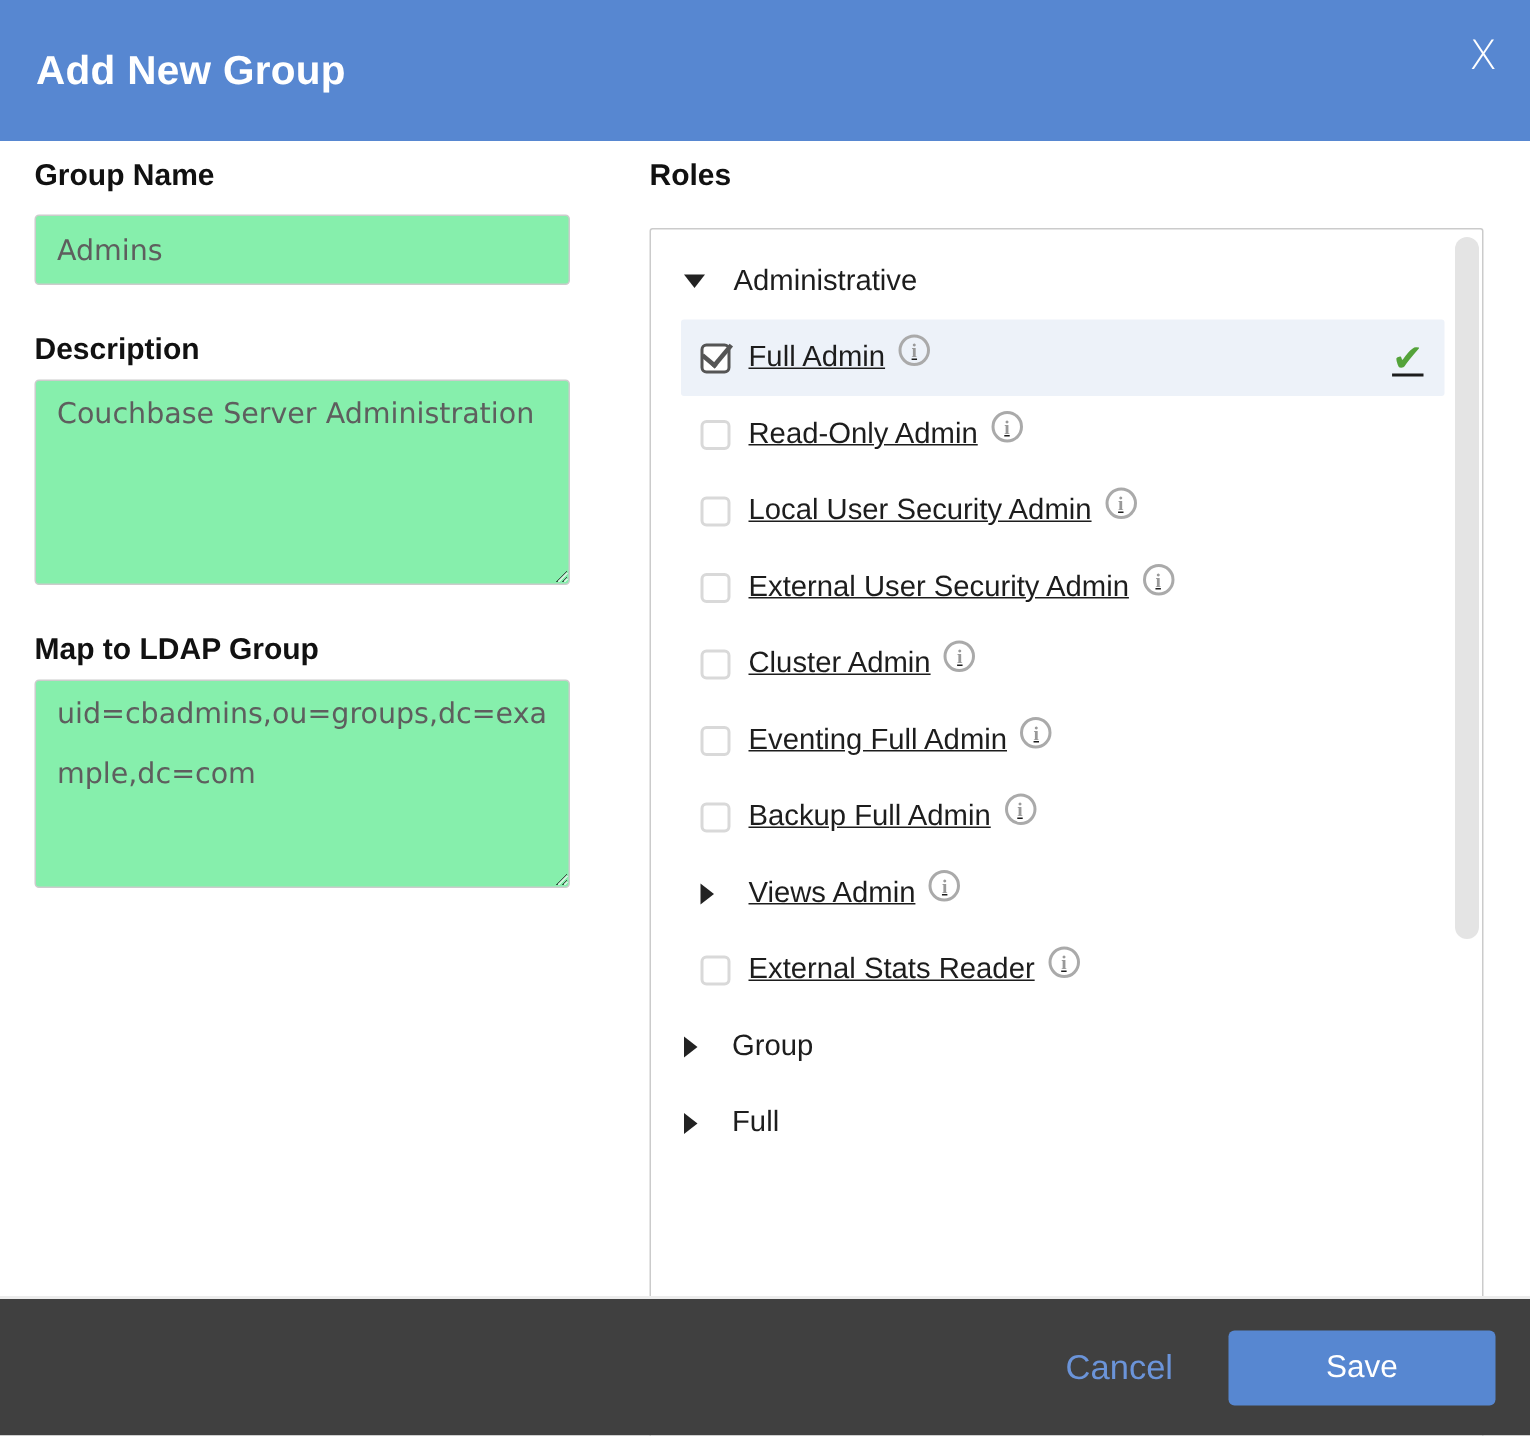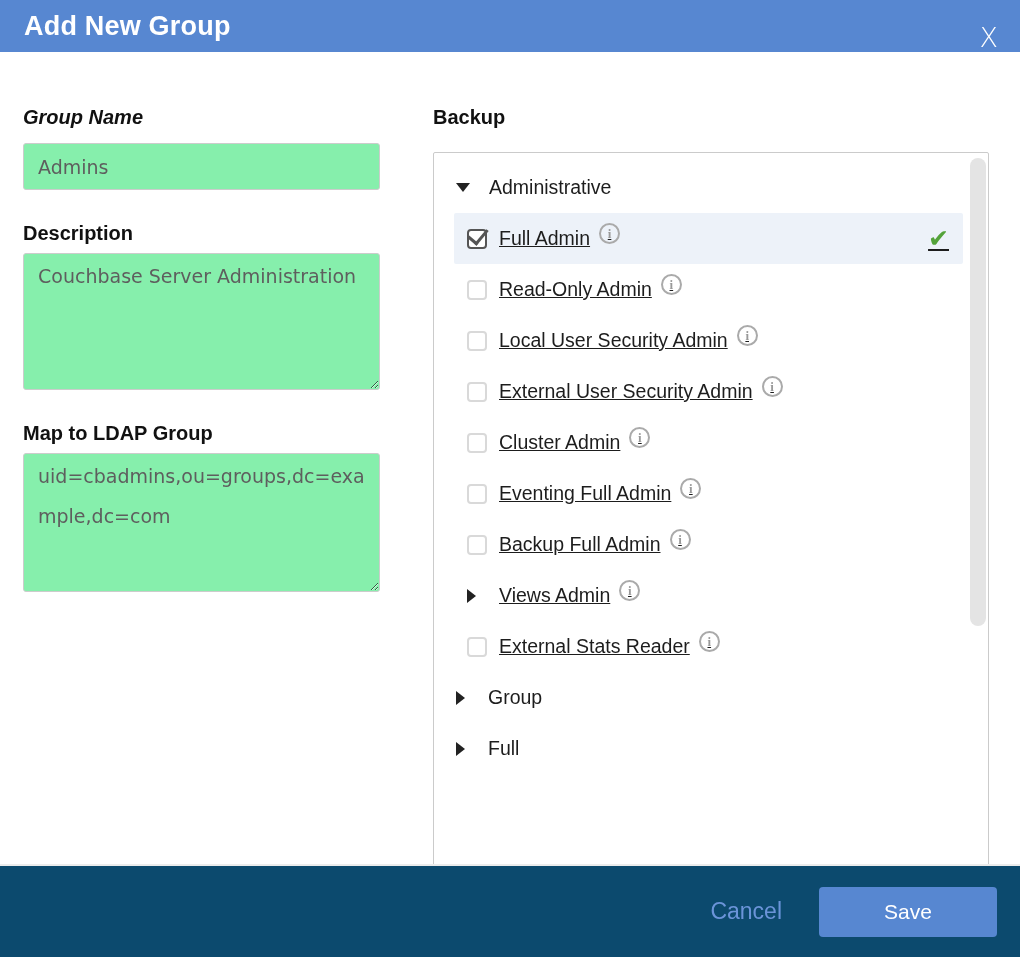--- a/index.html
+++ b/index.html
@@ -7,39 +7,39 @@
   body {
     width: 1020px; height: 957px; position: relative;
     background: #ffffff;
     font-family: "Liberation Sans", "DejaVu Sans", sans-serif;
     color: #1d1d1d;
     overflow: hidden;
   }
 
   
   .dialog-header {
-    position: absolute; left: 0; top: 0; width: 1020px; height: 52px;
+    position: absolute; left: 0; top: 0; width: 1020px; height: 94px;
     background: #5787d1; display: flex; align-items: center;
   }
   .dialog-title {
     margin-left: 24px; color: #ffffff; font-size: 27px; font-weight: 600;
     letter-spacing: 0.2px;
   }
   .close-btn {
     position: absolute; right: 22px; top: 0; height: 74px;
     display: flex; align-items: center;
     color: #ffffff; font-size: 27px; font-weight: 300; cursor: pointer;
     font-family: "DejaVu Sans", sans-serif;
   }
 
   
   .field-label {
     position: absolute; left: 23px; font-size: 20px; font-weight: 700; color: #111111;
   }
-  .lbl-group-name { top: 106px; font-style: italic; }
+  .lbl-group-name { top: 106px; }
   .lbl-description { top: 222px; }
   .lbl-ldap { top: 422px; }
 
   .text-input, .text-area {
     position: absolute; left: 23px; width: 357px;
     border: 1px solid #cccccc; border-radius: 3px;
     font-family: "DejaVu Sans", sans-serif;
     font-size: 19px; color: #5e5e5e; background: #86efac;
     padding: 8px 12px 8px 14px; outline: none;
   }
@@ -95,21 +95,21 @@
   }
 
   .scroll-thumb {
     position: absolute; top: 5px; right: 2px; width: 16px; height: 468px;
     background: #e4e4e4; border-radius: 9px;
   }
 
   
   .dialog-footer {
     position: absolute; left: 0; top: 864px; width: 1020px; height: 93px;
-    border-top: 2px solid #ececec; background: #0c4a6e;
+    border-top: 2px solid #ececec; background: #404040;
     display: flex; align-items: center; justify-content: flex-end;
   }
   .cancel-link {
     color: #6b94d9; font-size: 23px; margin-right: 37px; cursor: pointer; text-decoration: none;
   }
   .save-btn {
     width: 178px; height: 50px; margin-right: 23px;
     background: #5787d1; border: none; border-radius: 4px;
     color: #ffffff; font-size: 21px; cursor: pointer;
     font-family: "Liberation Sans", "DejaVu Sans", sans-serif;
@@ -125,21 +125,21 @@
 
 <div class="field-label lbl-group-name">Group Name</div>
 <input class="text-input" type="text" value="Admins" style="">
 
 <div class="field-label lbl-description">Description</div>
 <textarea class="text-area ta-description" style="">Couchbase Server Administration</textarea>
 
 <div class="field-label lbl-ldap">Map to LDAP Group</div>
 <textarea class="text-area ta-ldap" style="">uid=cbadmins,ou=groups,dc=example,dc=com</textarea>
 
-<div class="lbl-roles">Backup</div>
+<div class="lbl-roles">Roles</div>
 <div class="roles-box">
   <div class="roles-list">
       <div class="role-row lvl0">
         <span class="tri down"></span>
         <span>Administrative</span>
       </div>
       <div class="role-row lvl1 selected">
         <span class="cb checked"></span>
         <span>Full Admin</span>
         <span class="info-icon">i</span>

